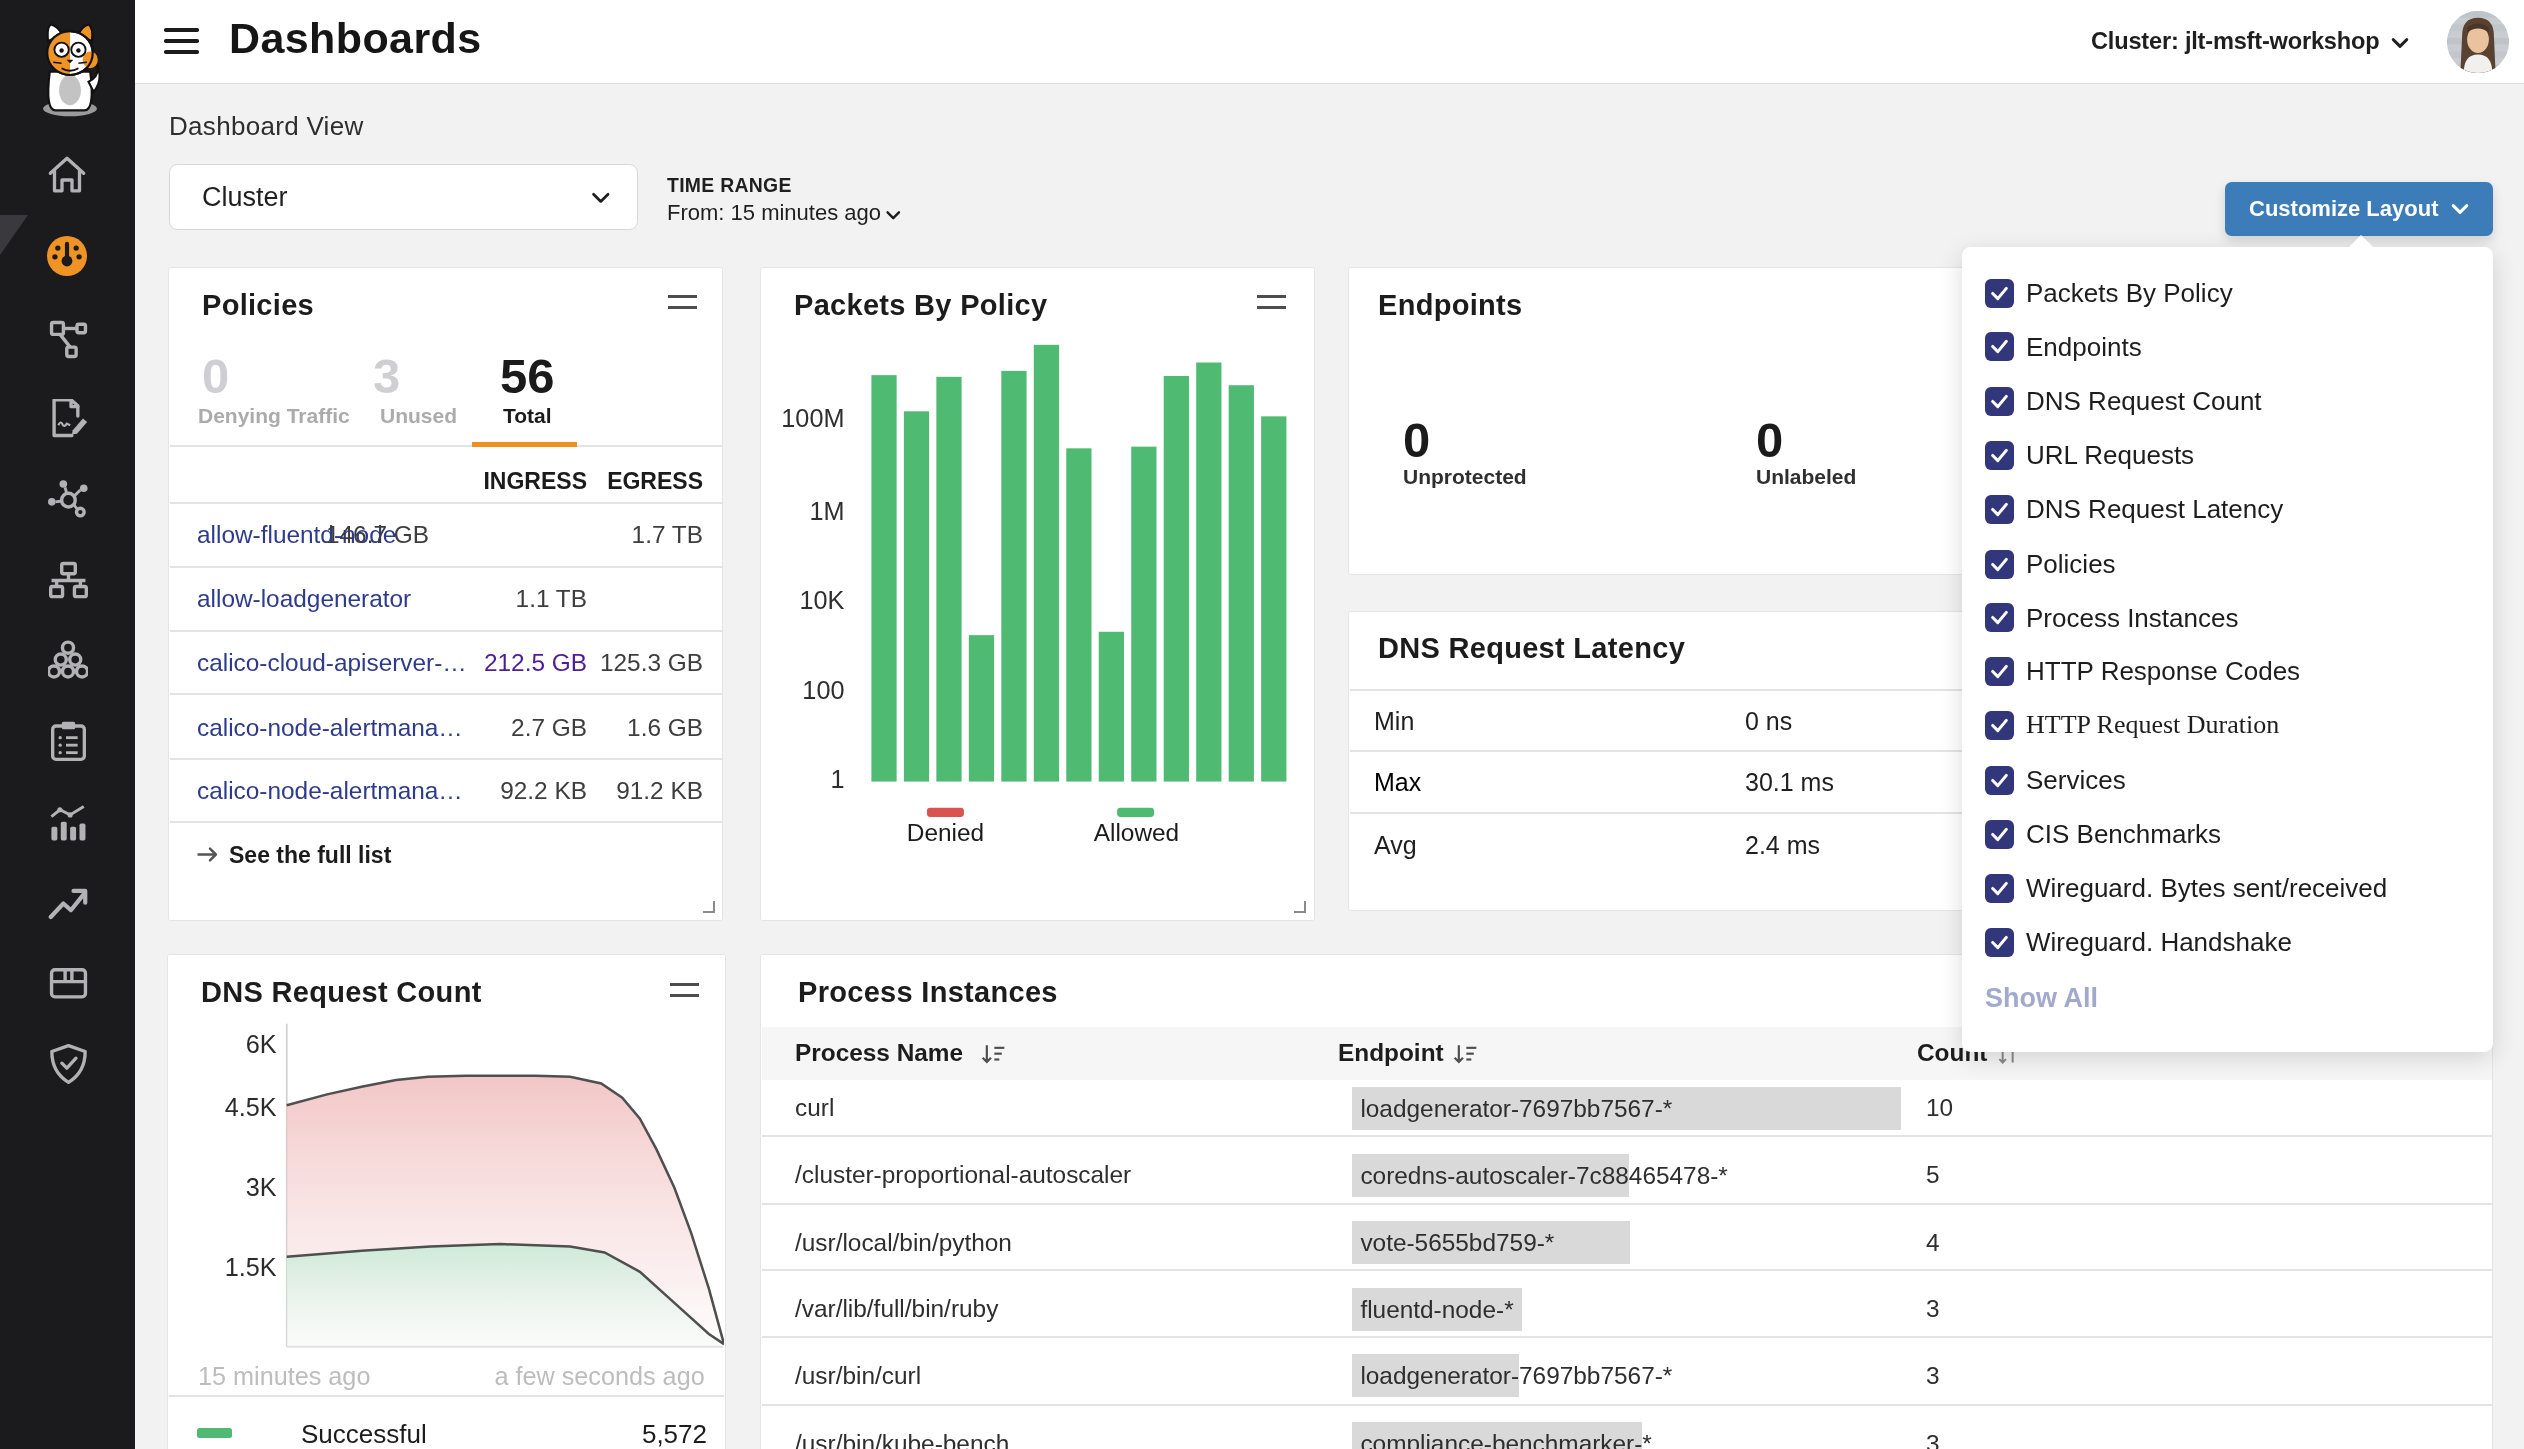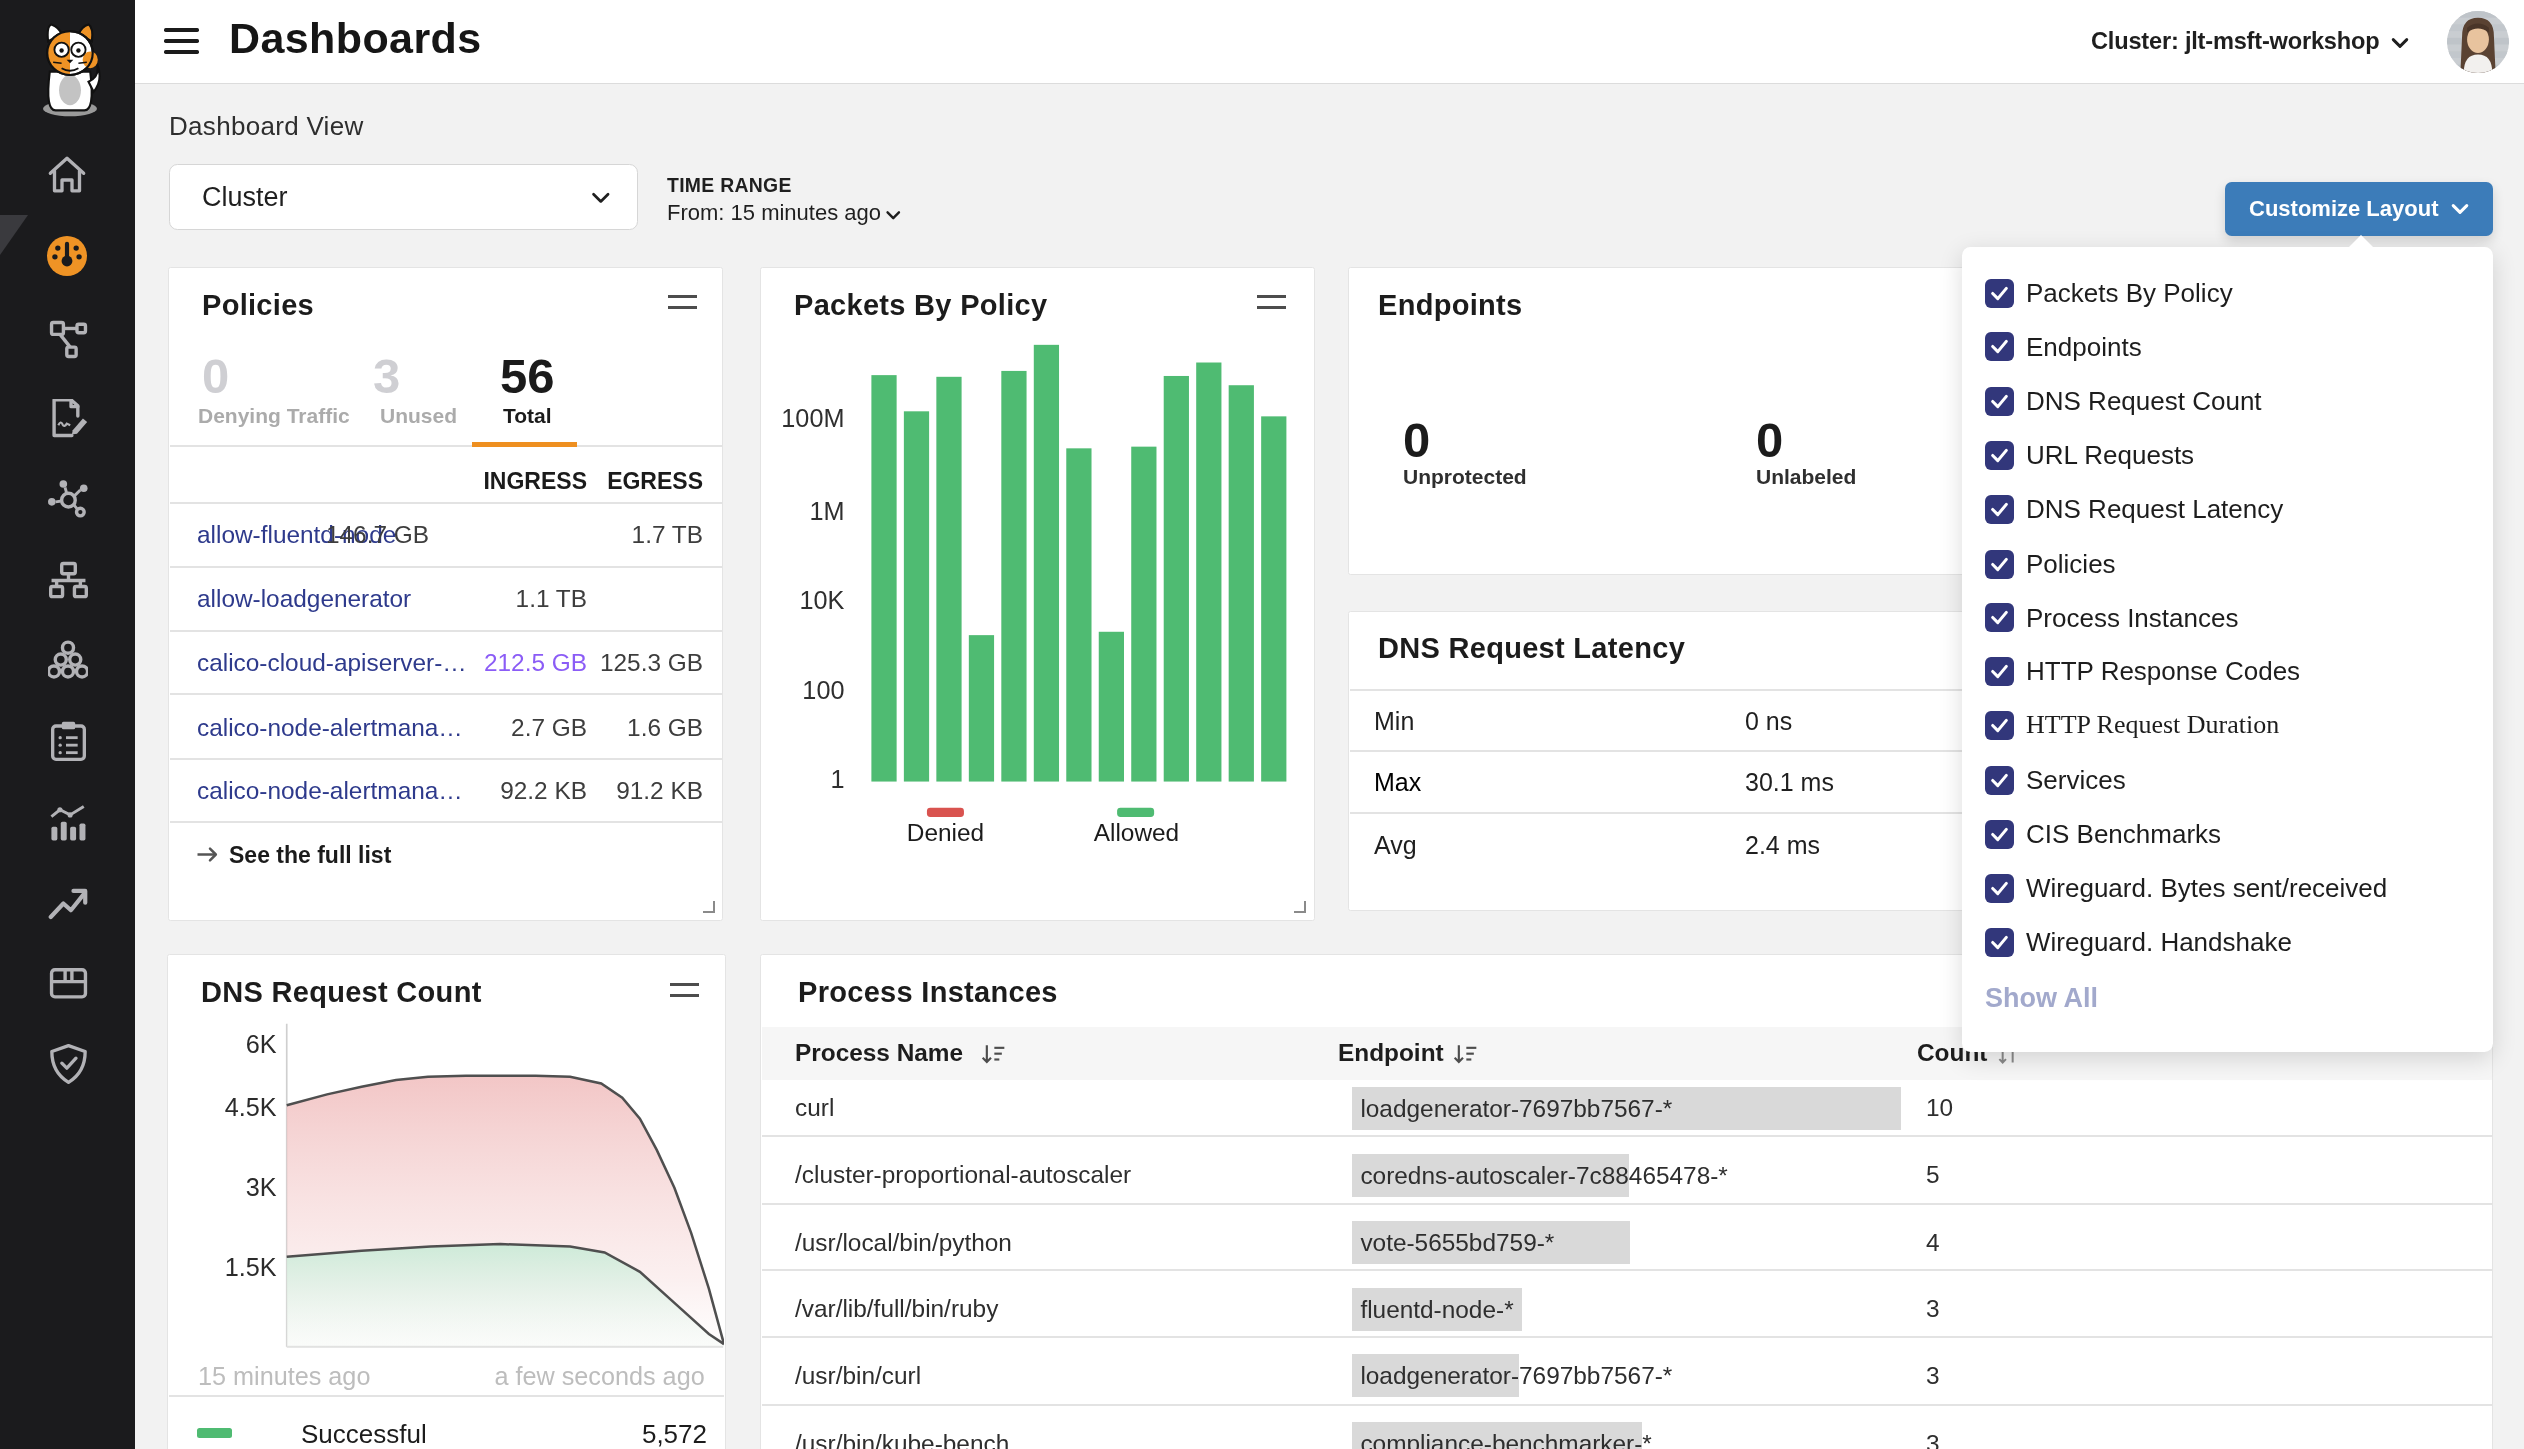--- a/index.html
+++ b/index.html
@@ -205,21 +205,21 @@
 <div class="abs" style="left:168px;top:468px;width:535px;font-size:23px;font-weight:700;color:#1b1b1b;text-align:right;">EGRESS</div>
 <div class="sep" style="left:170px;top:502px;width:552px;"></div>
 <div class="abs" style="left:197px;top:521px;font-size:24.4px;"><span class="link">allow-fluentd-node</span></div>
 <div class="abs" style="left:168px;top:521px;width:419px;font-size:24.4px;color:#3d3d3d;text-align:center;">146.7 GB</div>
 <div class="abs" style="left:168px;top:521px;width:535px;font-size:24.4px;color:#3d3d3d;text-align:right;">1.7 TB</div>
 <div class="sep" style="left:170px;top:566px;width:552px;"></div>
 <div class="abs" style="left:197px;top:585px;font-size:24.4px;"><span class="link">allow-loadgenerator</span></div>
 <div class="abs" style="left:168px;top:585px;width:419px;font-size:24.4px;color:#3d3d3d;text-align:right;">1.1 TB</div>
 <div class="sep" style="left:170px;top:630px;width:552px;"></div>
 <div class="abs" style="left:197px;top:649px;font-size:24.4px;"><span class="link">calico-cloud-apiserver-…</span></div>
-<div class="abs" style="left:168px;top:649px;width:419px;font-size:24.4px;color:#8b5cf6;text-align:right;">212.5 GB</div>
+<div class="abs" style="left:168px;top:649px;width:419px;font-size:24.4px;color:#4c1d95;text-align:right;">212.5 GB</div>
 <div class="abs" style="left:168px;top:649px;width:535px;font-size:24.4px;color:#3d3d3d;text-align:right;">125.3 GB</div>
 <div class="sep" style="left:170px;top:693px;width:552px;"></div>
 <div class="abs" style="left:197px;top:714px;font-size:24.4px;"><span class="link">calico-node-alertmana…</span></div>
 <div class="abs" style="left:168px;top:714px;width:419px;font-size:24.4px;color:#3d3d3d;text-align:right;">2.7 GB</div>
 <div class="abs" style="left:168px;top:714px;width:535px;font-size:24.4px;color:#3d3d3d;text-align:right;">1.6 GB</div>
 <div class="sep" style="left:170px;top:758px;width:552px;"></div>
 <div class="abs" style="left:197px;top:777px;font-size:24.4px;"><span class="link">calico-node-alertmana…</span></div>
 <div class="abs" style="left:168px;top:777px;width:419px;font-size:24.4px;color:#3d3d3d;text-align:right;">92.2 KB</div>
 <div class="abs" style="left:168px;top:777px;width:535px;font-size:24.4px;color:#3d3d3d;text-align:right;">91.2 KB</div>
 <div class="sep" style="left:170px;top:821px;width:552px;"></div>

